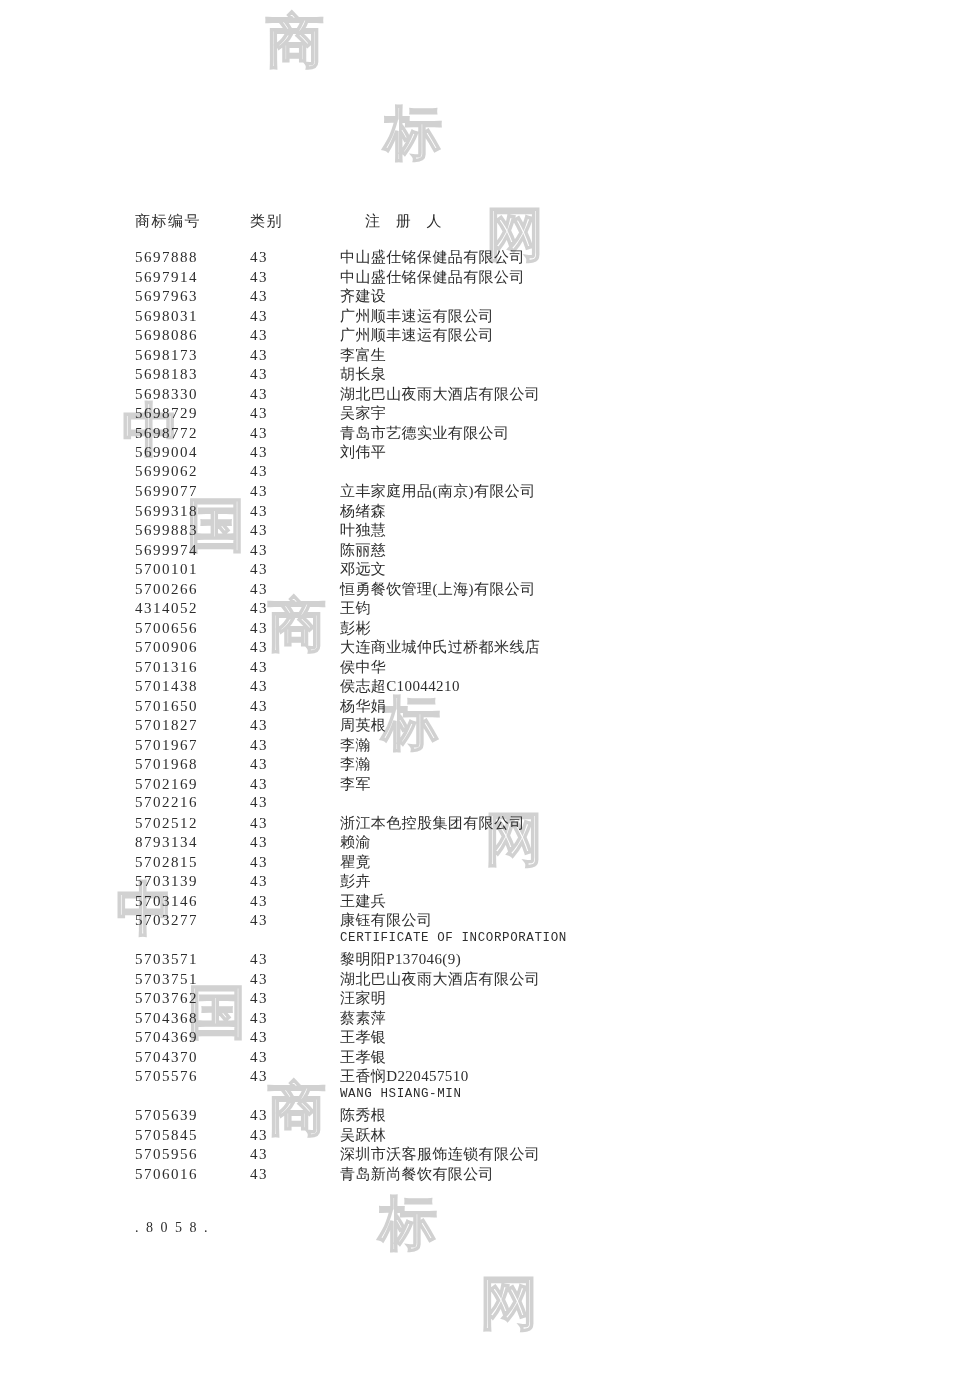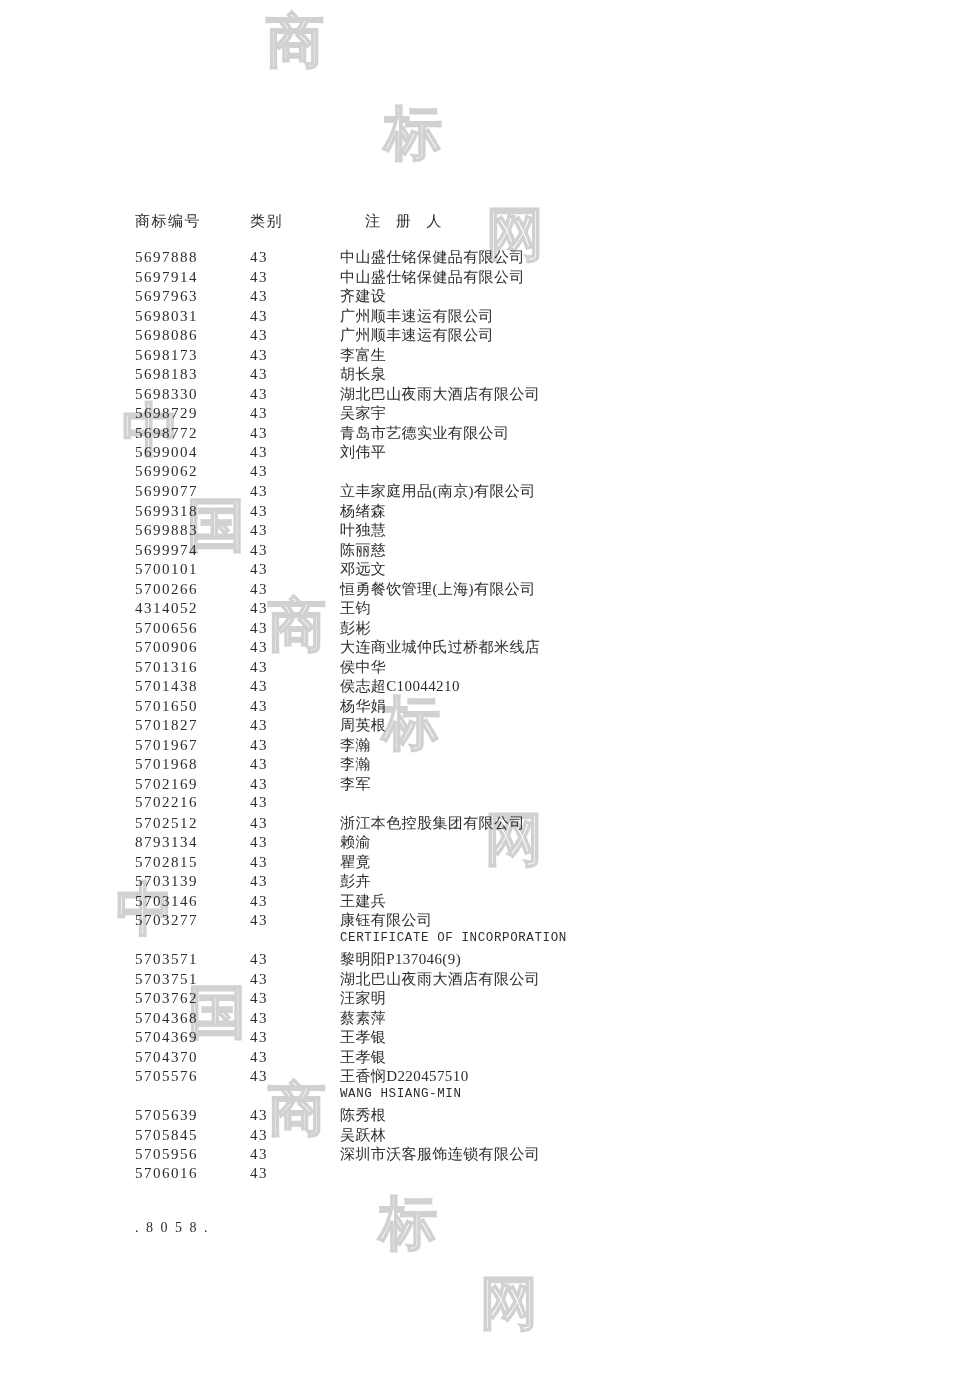--- a/index.html
+++ b/index.html
@@ -349,19 +349,20 @@
           <span class="c3">吴跃林</span>
         </div>
         <div class="row">
           <span class="c1">5705956</span>
           <span class="c2">43</span>
           <span class="c3">深圳市沃客服饰连锁有限公司</span>
         </div>
         <div class="row">
           <span class="c1">5706016</span>
           <span class="c2">43</span>
+          <span class="c3">青岛新尚餐饮有限公司</span>
         </div>
       </div>
   </div>
 
   <div class="page-number">. 8 0 5 8 .</div>
 
 </div>
 
 </body></html>

